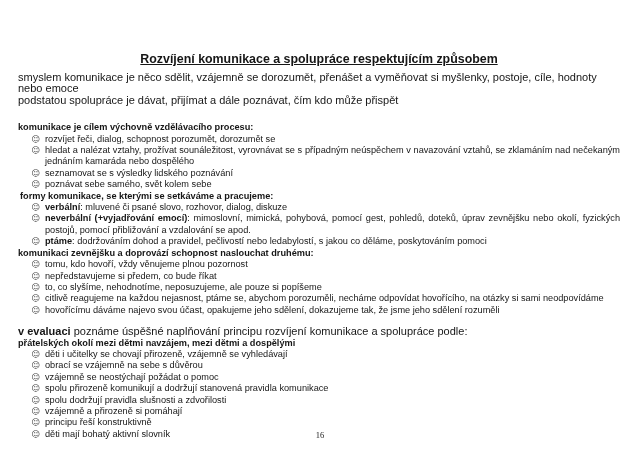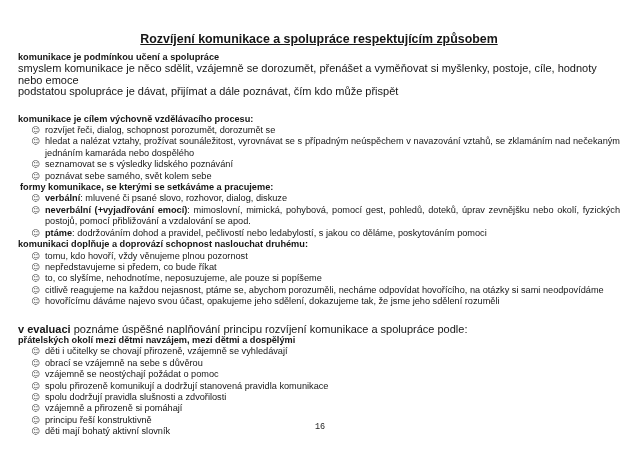--- a/index.html
+++ b/index.html
@@ -12,35 +12,35 @@
     height: 453px;
     overflow: hidden;
     font-family: "Liberation Sans", sans-serif;
     color: #161616;
   }
   .page {
     box-sizing: border-box;
     position: relative;
     width: 640px;
     height: 441px;
-    padding: 32px 20px 0 18px;
+    padding: 52px 20px 0 18px;
     background: #ffffff;
     line-height: 11.4px;
   }
   .title {
     font-size: 12.4px;
     font-weight: bold;
     text-decoration: underline;
     text-align: center;
     margin: 0 0 6px 0;
     line-height: 14px;
   }
   .section { margin: 0; }
   #content .section:nth-child(2) { margin-top: 16px; }
-  #content .section:nth-child(5) { margin-top: 16px; }
+  #content .section:nth-child(5) { margin-top: 10px; }
   .heading {
     font-size: 9.2px;
     font-weight: bold;
     margin: 0;
     line-height: 11.4px;
   }
   .heading.indent { margin-left: 2px; }
   .para, .lead {
     font-size: 11px;
     margin: 0;
@@ -62,37 +62,36 @@
     line-height: 11.4px;
   }
   .btext {
     flex: 1;
     padding-left: 4px;
     text-align: justify;
   }
   .footer {
     position: absolute;
     left: 0;
-    bottom: 8px;
+    bottom: 0;
     width: 100%;
     text-align: center;
-    font-family: Liberation Mono, monospace;
+    font-family: Liberation Serif, serif;
     font-size: 8.5px;
     color: #222222;
   }
 </style>
 </head>
 <body>
 
 <div class="page">
   <h1 class="title">Rozvíjení komunikace a spolupráce respektujícím způsobem</h1>
 
   <div id="content">
       <section class="section">
-        <h2 class="heading">komunikace je podmínkou učení a spolupráce</h2>
         <p class="para">smyslem komunikace je něco sdělit, vzájemně se dorozumět, přenášet a vyměňovat si myšlenky, postoje, cíle, hodnoty nebo emoce</p>
         <p class="para">podstatou spolupráce je dávat, přijímat a dále poznávat, čím kdo může přispět</p>
       </section>
       <section class="section">
         <h2 class="heading">komunikace je cílem výchovně vzdělávacího procesu:</h2>
         <div class="bullet">
           <span class="smiley">☺</span>
           <span class="btext">rozvíjet řeči, dialog, schopnost porozumět, dorozumět se</span>
         </div>
         <div class="bullet">
@@ -117,21 +116,21 @@
         <div class="bullet">
           <span class="smiley">☺</span>
           <span class="btext"><b>neverbální (+vyjadřování emocí)</b>: mimoslovní, mimická, pohybová, pomocí gest, pohledů, doteků, úprav zevnějšku nebo okolí, fyzických postojů, pomocí přibližování a vzdalování se apod.</span>
         </div>
         <div class="bullet">
           <span class="smiley">☺</span>
           <span class="btext"><b>ptáme</b>: dodržováním dohod a pravidel, pečlivostí nebo ledabylostí, s jakou co děláme, poskytováním pomoci</span>
         </div>
       </section>
       <section class="section">
-        <h2 class="heading">komunikaci doplňuje a doprovází schopnost naslouchat druhému:</h2>
+        <h2 class="heading">komunikaci zevnějšku a doprovází schopnost naslouchat druhému:</h2>
         <div class="bullet">
           <span class="smiley">☺</span>
           <span class="btext">tomu, kdo hovoří, vždy věnujeme plnou pozornost</span>
         </div>
         <div class="bullet">
           <span class="smiley">☺</span>
           <span class="btext">nepředstavujeme si předem, co bude říkat</span>
         </div>
         <div class="bullet">
           <span class="smiley">☺</span>

